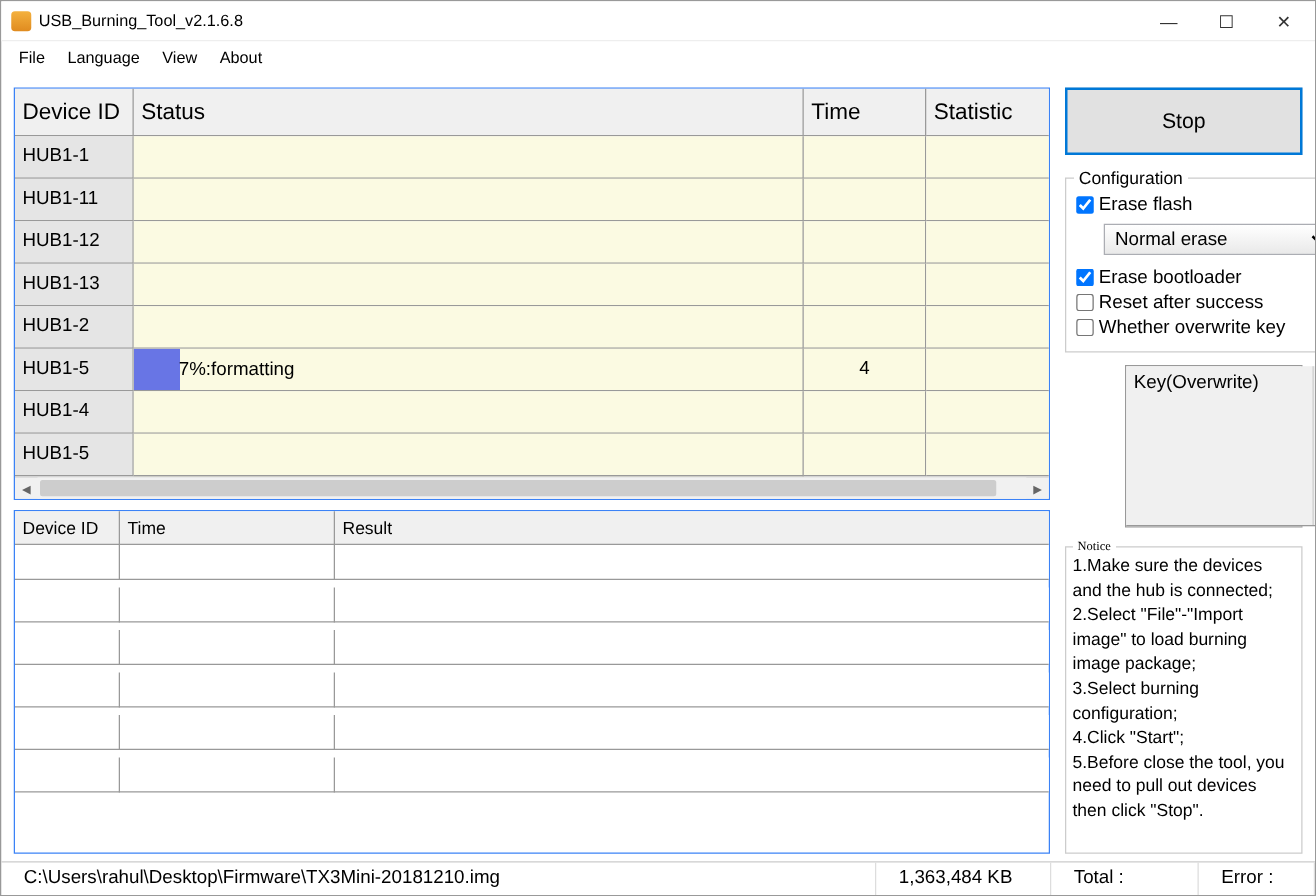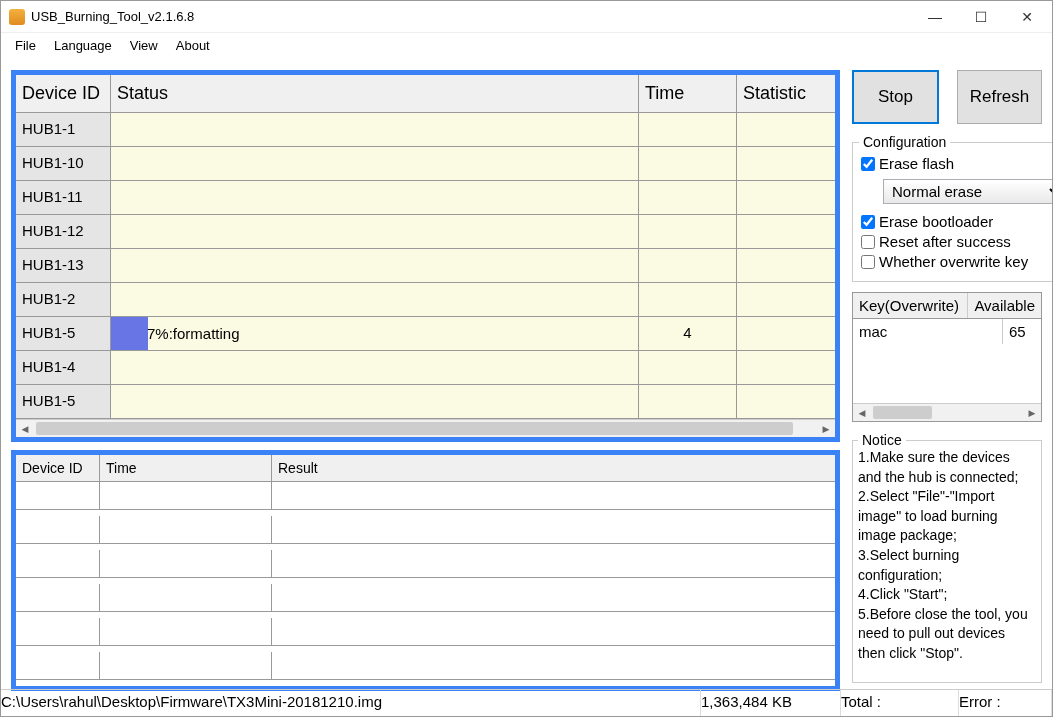--- a/index.html
+++ b/index.html
@@ -50,21 +50,21 @@
   min-height: 0;
 }
 .left {
   flex: 1;
   display: flex;
   flex-direction: column;
   gap: 8px;
   min-width: 0;
 }
 .grid-wrap {
-  border: 5px solid #3b82f6;
+  border: 1px solid #3b82f6;
   display: flex;
   flex-direction: column;
 }
 .grid-head {
   display: flex;
   background: #f0f0f0;
 }
 .grid-head .cell {
   border-right: 1px solid #999;
   border-bottom: 1px solid #999;
@@ -154,50 +154,51 @@
 .cfg-select {
   margin: 4px 2px 6px 24px;
   width: 180px;
   font-size: 15px;
   border: 1px solid #abadb3;
   padding: 2px 4px;
   background: linear-gradient(#fff,#e9e9e9);
 }
 .key-panel {
   border: 1px solid #999;
-  display: flex; flex-direction: column;
+  display: flex; 
   height: 130px;
+  margin-left: 48px;
 }
 .key-head, .key-row {
   display: flex;
 }
 .key-head .kc, .key-row .kc {
   padding: 4px 6px;
   font-size: 15px;
 }
 .key-head { background: #f0f0f0; border-bottom: 1px solid #999; }
 .kc1 { width: 150px; border-right: 1px solid #ccc; }
 .kc2 { flex: 1; }
 .key-body { flex: 1; }
 .key-scroll { height: 18px; }
 .notice {
   border: 1px solid #ccc;
   padding: 0 5px 4px 5px;
   flex: 1;
   overflow: hidden;
 }
-.notice legend { padding: 0 4px; font-size: 14px; }
+.notice legend { padding: 0 4px; font-size: 10px; font-family: Liberation Serif, serif; }
 .notice-text { font-size: 14px; line-height: 1.4; }
 .statusbar {
   display: flex;
   border-top: 1px solid #ccc;
   font-size: 15px;
   height: 27px;
 }
-.statusbar .sb { padding: 3px 0; border-right: 1px solid #ddd; }
+.statusbar .sb { padding: 3px 18px; border-right: 1px solid #ddd; }
 .sb-path { flex: 1; }
 .sb-size { width: 140px; }
 .sb-total { width: 118px; }
 .sb-succ { width: 118px; }
 .sb-err { width: 93px; border-right: none; }
 </style>
 </head>
 <body>
 
 <div class="titlebar">
@@ -227,26 +228,20 @@
         <div class="cell col-stat">Statistic</div>
       </div>
       <div class="grid-body" id="top-grid-body">
           <div class="grid-row">
             <div class="cell col-dev">HUB1-1</div>
             <div class="cell col-status"></div>
             <div class="cell col-time"></div>
             <div class="cell col-stat"></div>
           </div>
           <div class="grid-row">
-            <div class="cell col-dev">HUB1-10</div>
-            <div class="cell col-status"></div>
-            <div class="cell col-time"></div>
-            <div class="cell col-stat"></div>
-          </div>
-          <div class="grid-row">
             <div class="cell col-dev">HUB1-11</div>
             <div class="cell col-status"></div>
             <div class="cell col-time"></div>
             <div class="cell col-stat"></div>
           </div>
           <div class="grid-row">
             <div class="cell col-dev">HUB1-12</div>
             <div class="cell col-status"></div>
             <div class="cell col-time"></div>
             <div class="cell col-stat"></div>
@@ -333,21 +328,20 @@
             <div class="cell col-btime"></div>
             <div class="cell col-bres"></div>
           </div>
         </div>
     </div>
   </div>
 
   <div class="right">
     <div class="btn-row">
       <div class="big-btn primary">Stop</div>
-      <div class="big-btn">Refresh</div>
     </div>
 
     <fieldset class="panel">
       <legend>Configuration</legend>
       <label class="cfg-line">
         <input type="checkbox" id="cb-erase-flash" checked="" style="">
         <span>Erase flash</span>
       </label>
       <select class="cfg-select">
         <option>Normal erase</option>

